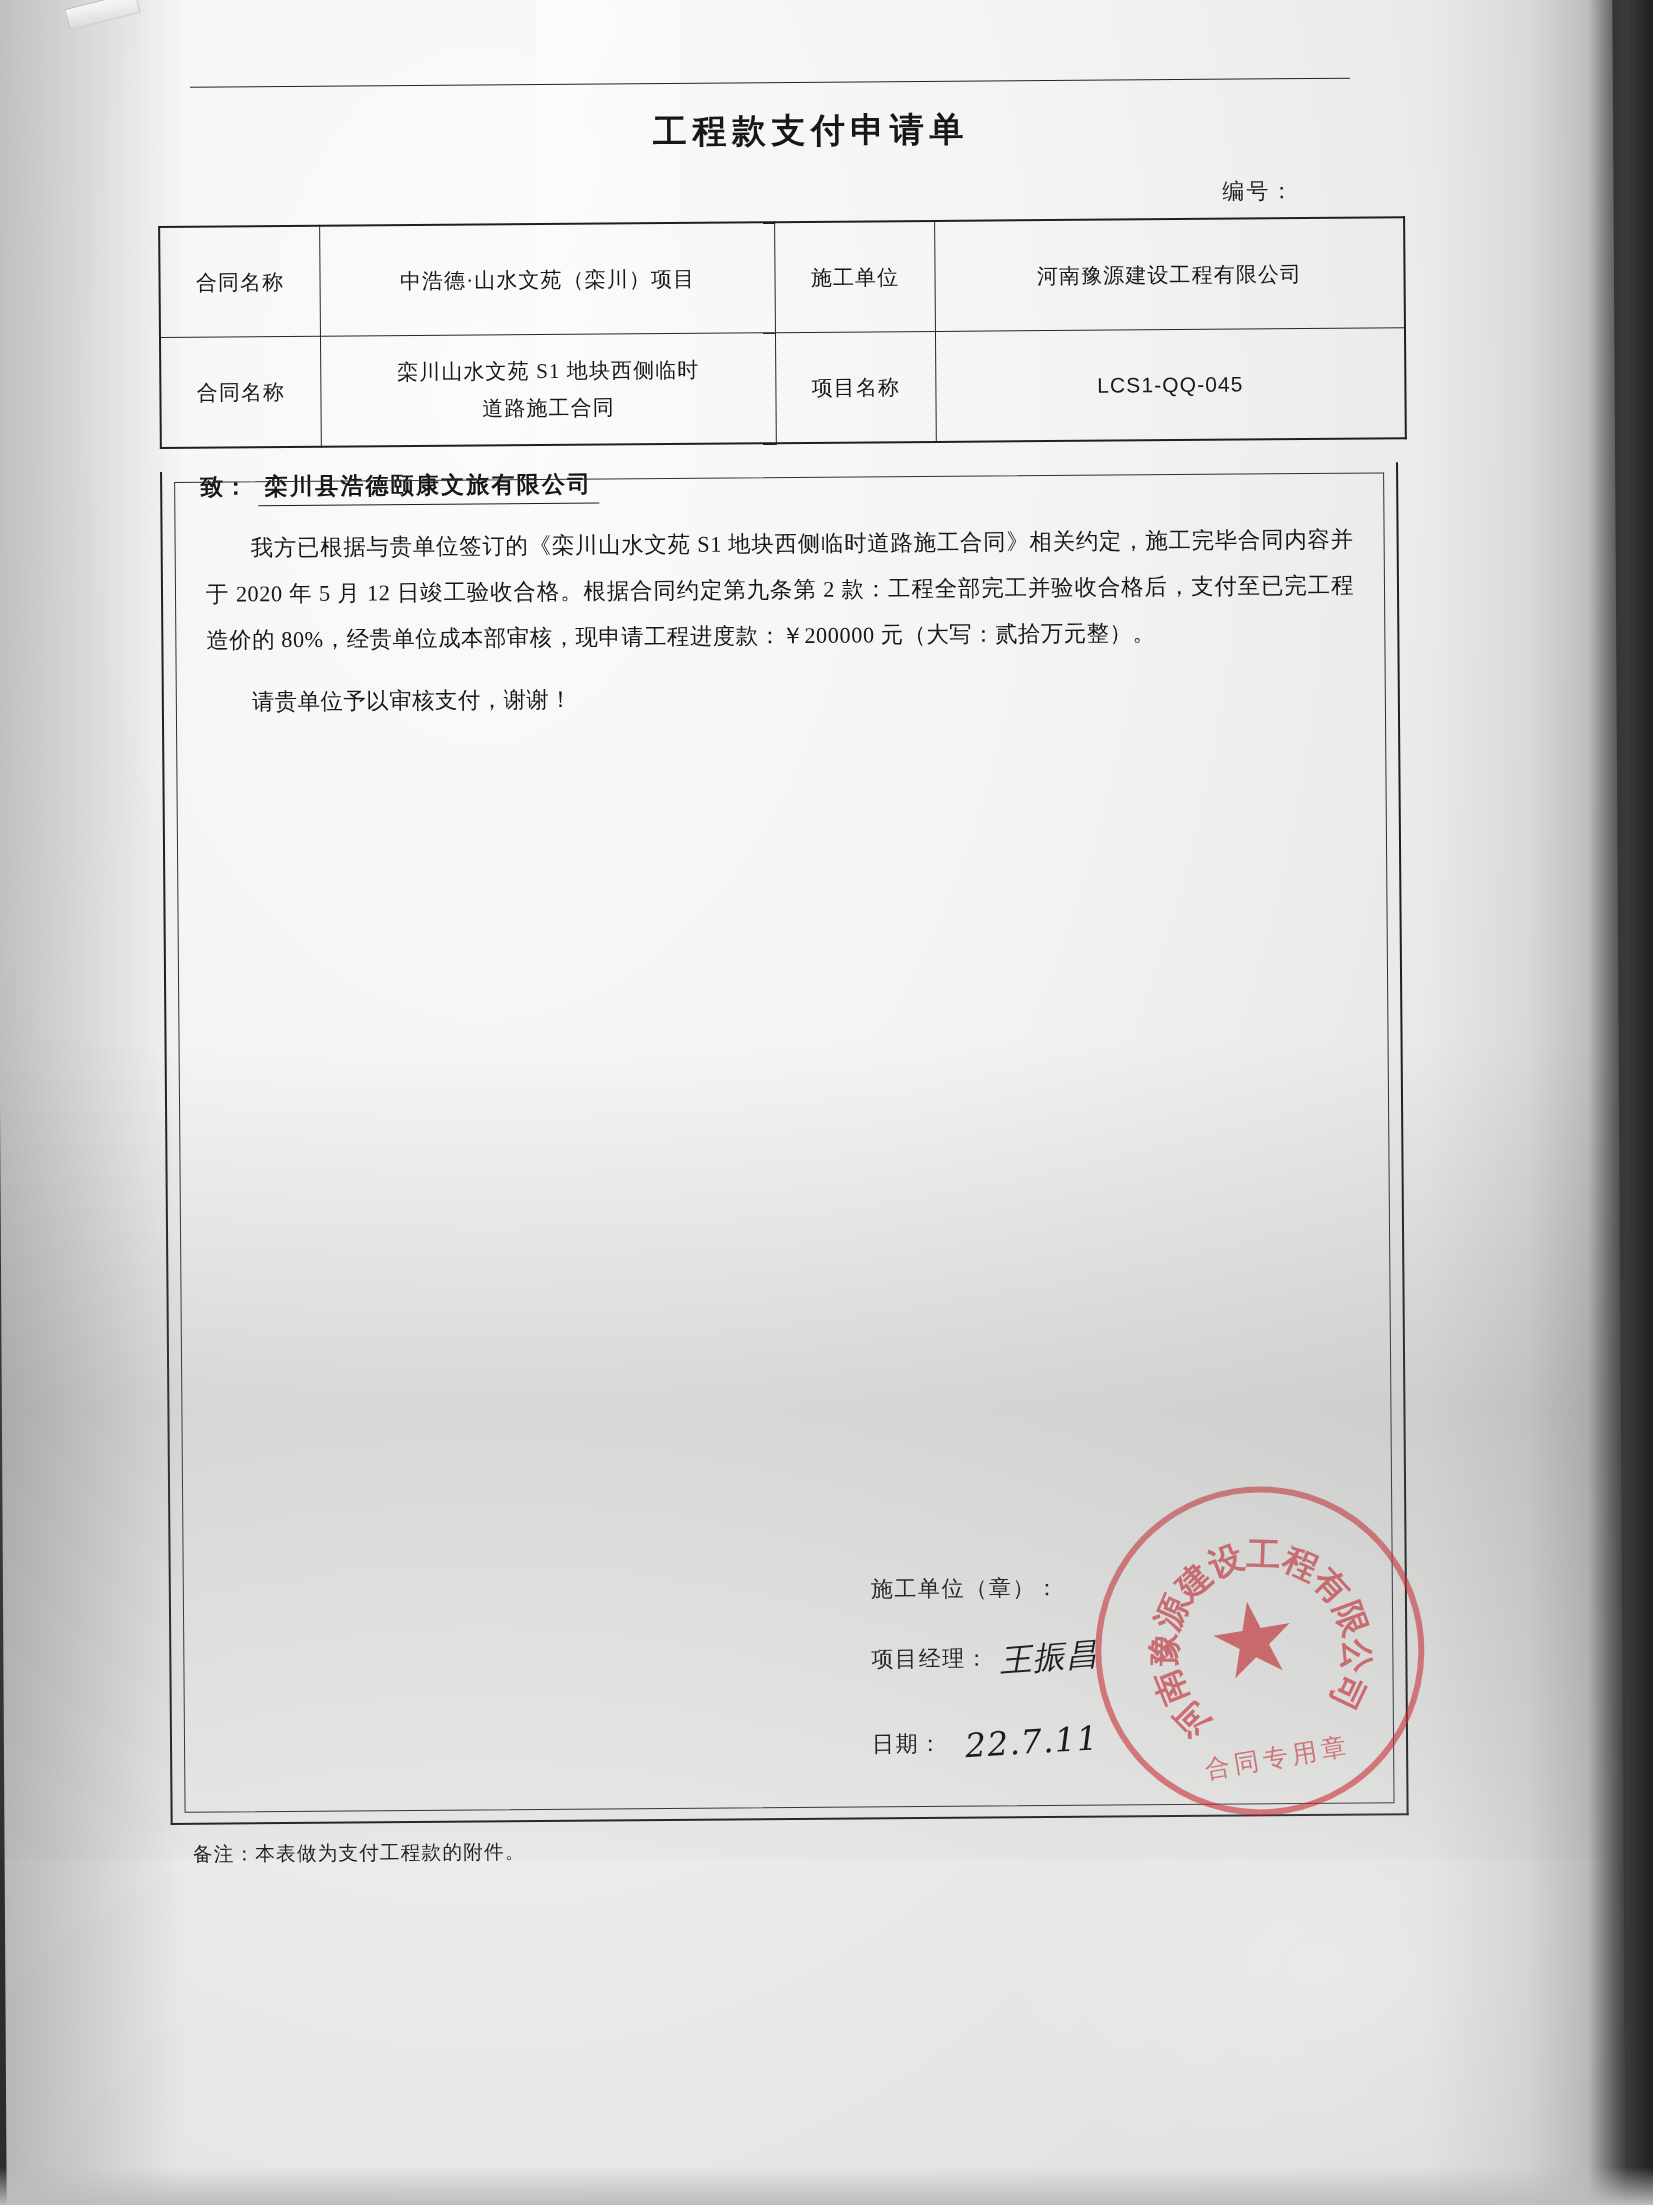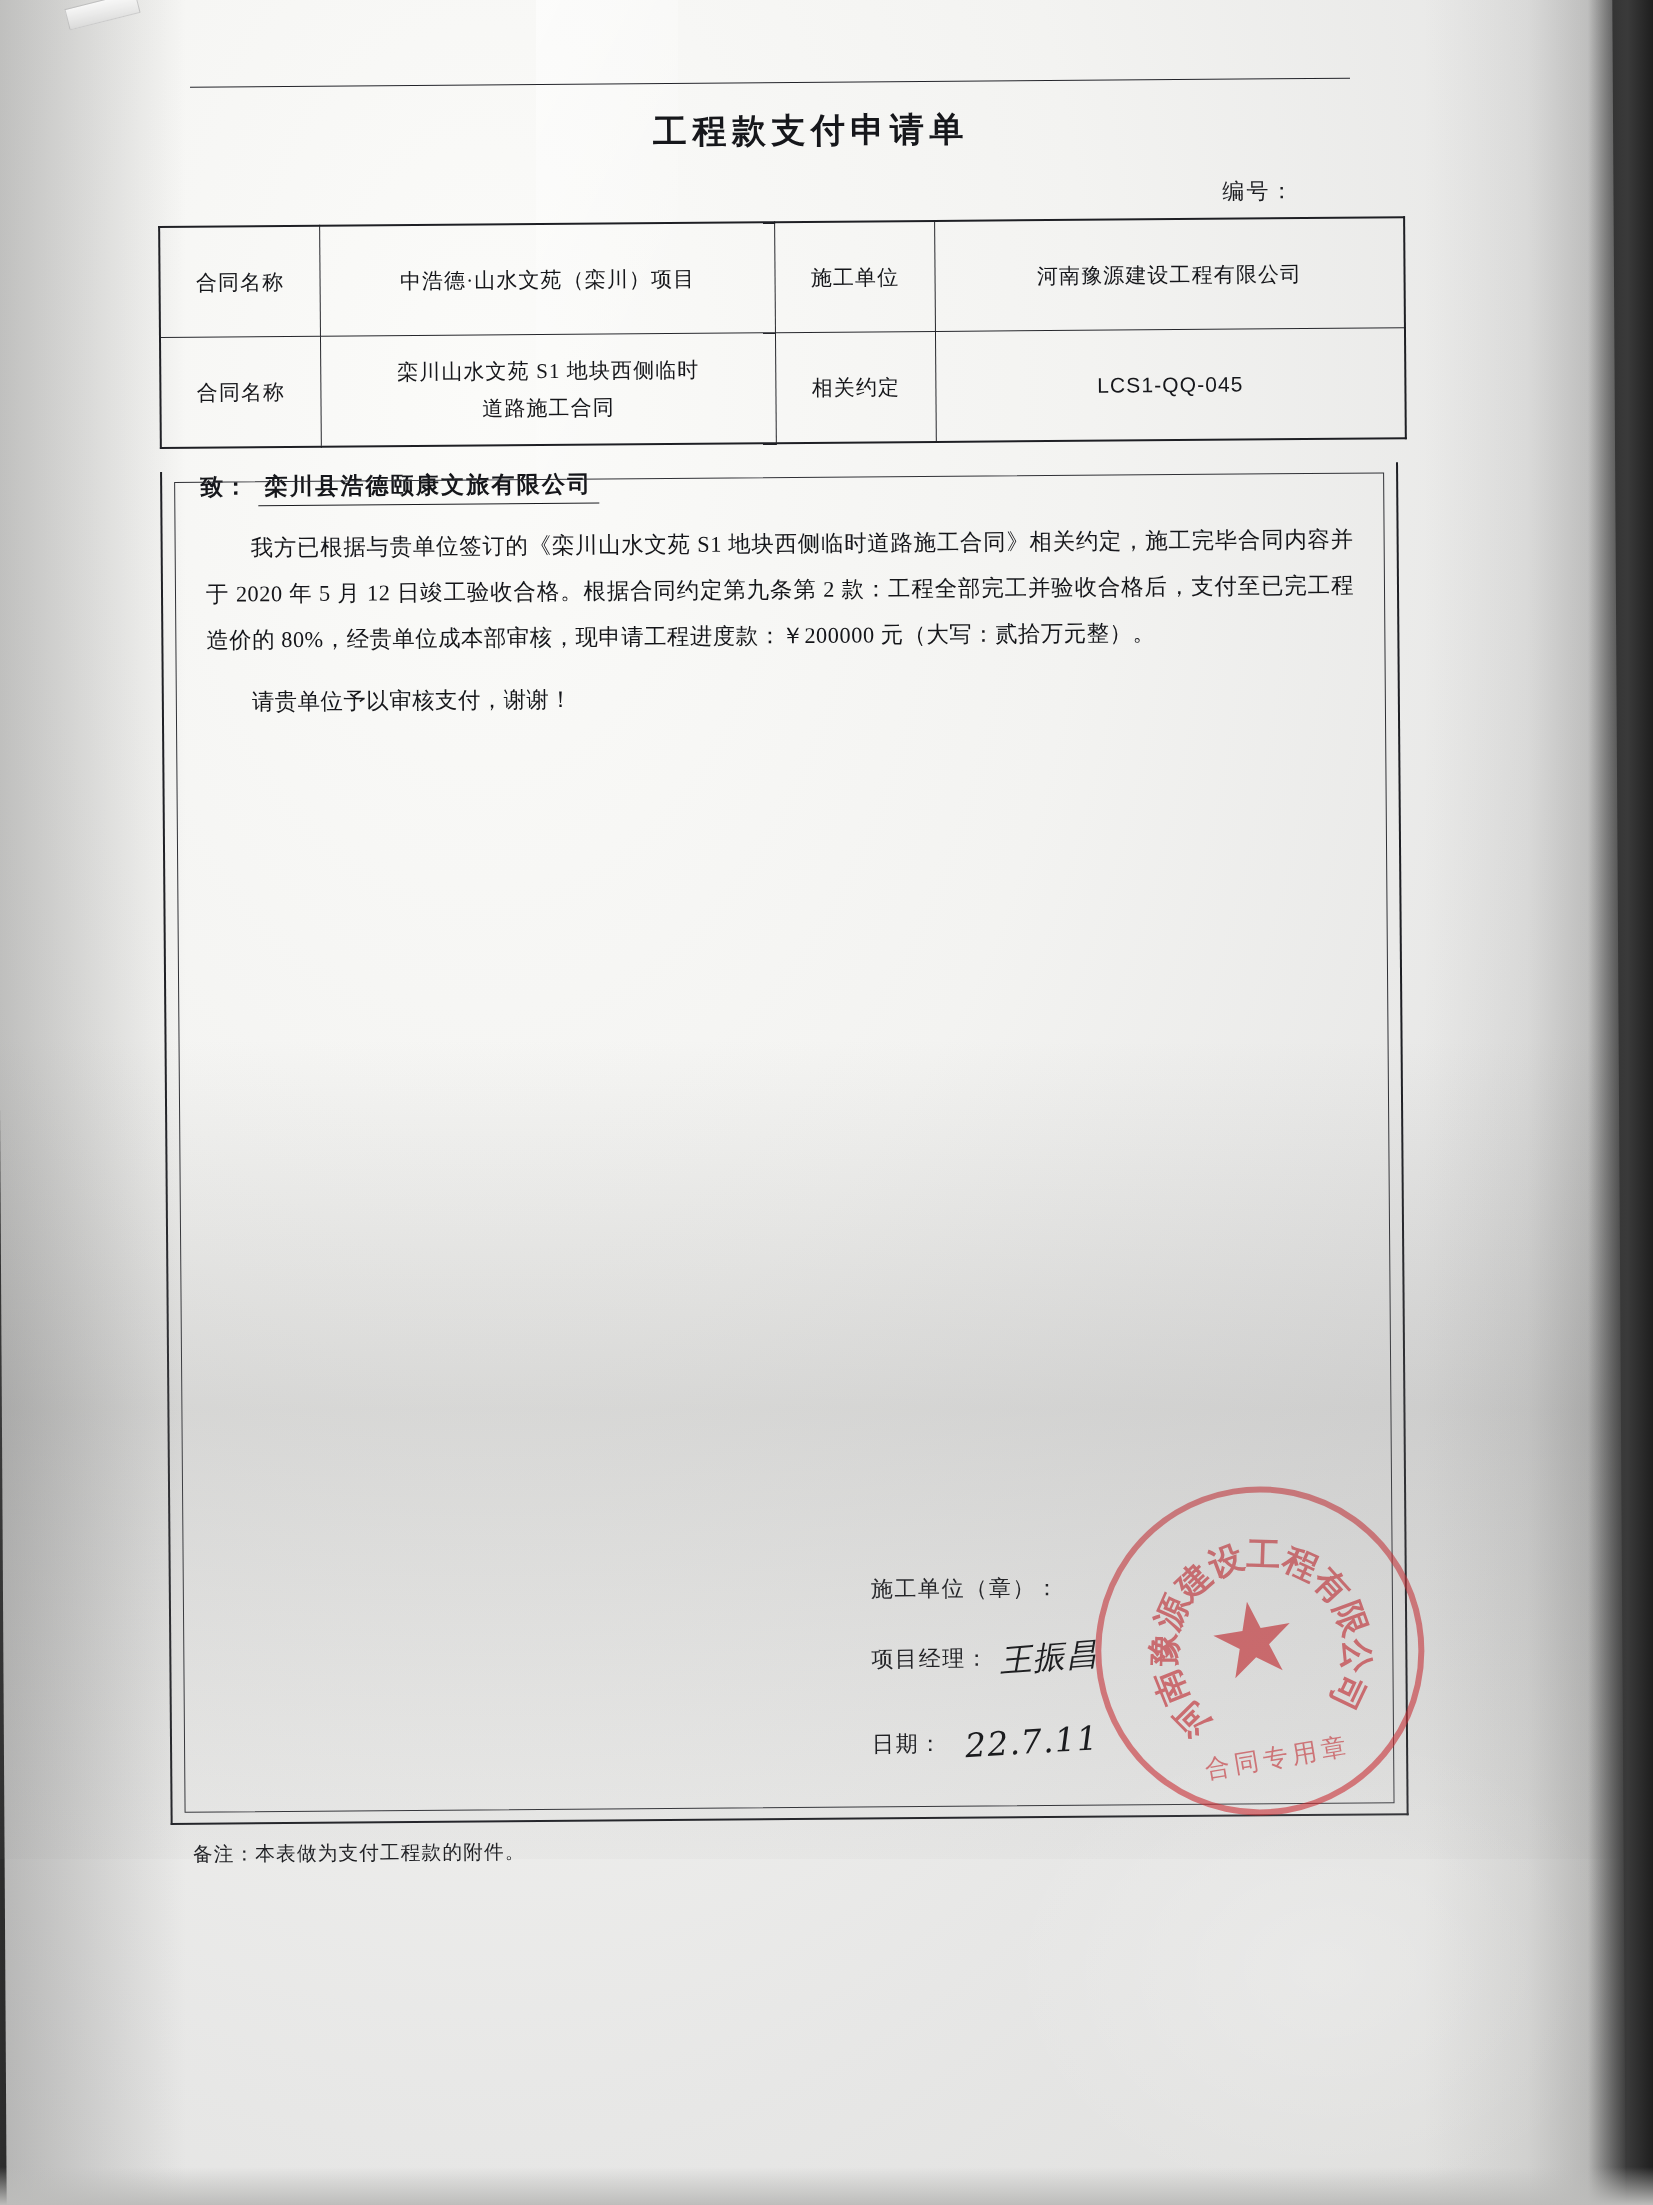--- a/index.html
+++ b/index.html
@@ -293,21 +293,21 @@
         <td class="val">中浩德·山水文苑（栾川）项目</td>
         <td class="lbl2">施工单位</td>
         <td class="val2">河南豫源建设工程有限公司</td>
       </tr>
       <tr>
         <td class="lbl">合同名称</td>
         <td class="val cell-two-line">
           <div>栾川山水文苑 S1 地块西侧临时</div>
           <div>道路施工合同</div>
         </td>
-        <td class="lbl2">相关约定</td>
+        <td class="lbl2">项目名称</td>
         <td class="val2 mono">LCS1-QQ-045</td>
       </tr>
     </tbody>
       </table>
 
     <div class="bodybox">
       <div class="inner-frame"></div>
 
       <div class="to-line">
         <span>致：</span>

